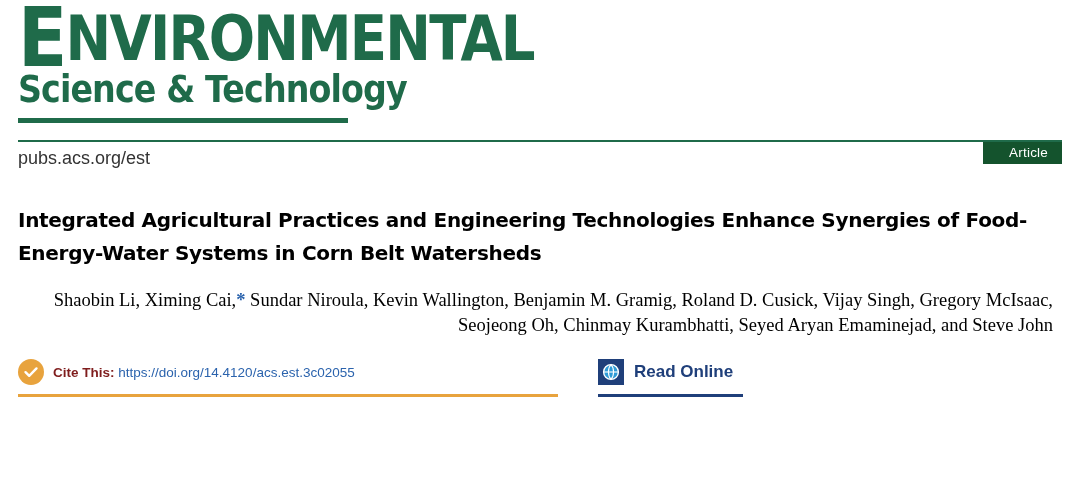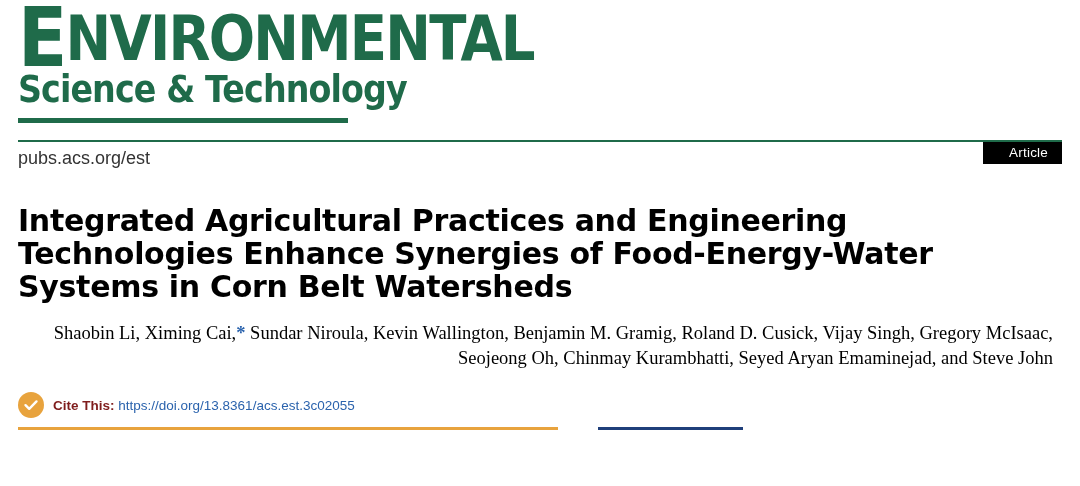--- a/index.html
+++ b/index.html
@@ -84,33 +84,33 @@
     font-size: 18px;
     color: #333333;
     position: absolute;
     left: 0;
     top: 2px;
   }
   .article-tag {
     position: absolute;
     right: 0;
     top: -4px;
-    background: #000000;
+    background: #14532d;
     color: #ffffff;
     font-family: "Liberation Sans", sans-serif;
     font-size: 13.5px;
     padding: 3px 14px 4px 26px;
     letter-spacing: 0.2px;
   }
 
   
   .title {
     font-family: "DejaVu Sans", sans-serif;
     font-weight: bold;
-    font-size: 30px;
+    font-size: 20px;
     line-height: 33px;
     letter-spacing: -0.3px;
     color: #000000;
     margin-top: 34px;
     max-width: 1010px;
   }
 
   
   .authors {
     font-family: "Liberation Serif", serif;
@@ -230,21 +230,31 @@
   <div class="authors"><span>Shaobin Li, Ximing Cai,</span><span class="star">*</span><span> Sundar Niroula, Kevin Wallington, Benjamin M. Gramig, Roland D. Cusick, Vijay Singh, Gregory McIsaac, Seojeong Oh, Chinmay Kurambhatti, Seyed Aryan Emaminejad, and Steve John</span></div>
 
   <div class="cite-row">
 
     <div class="cite-block">
       <span class="cite-badge">
         <svg width="16" height="16" viewBox="0 0 16 16" aria-hidden="true">
           <path d="M2.5 8.2 L6.2 11.8 L13.5 4.4" fill="none" stroke="#ffffff" stroke-width="2.4" stroke-linecap="round" stroke-linejoin="round"></path>
         </svg>
       </span>
-      <span class="cite-text"><span class="label">Cite This:</span> <span class="doi">https://doi.org/13.8361/acs.est.3c02055</span></span>
+      <span class="cite-text"><span class="label">Cite This:</span> <span class="doi">https://doi.org/14.4120/acs.est.3c02055</span></span>
     </div>
     <div class="cite-underline"></div>
 
+    <div class="read-block">
+      <span class="read-badge">
+        <svg width="20" height="20" viewBox="0 0 20 20" aria-hidden="true">
+          <circle cx="10" cy="10" r="7.4" fill="#2f9bd6" stroke="#ffffff" stroke-width="1.4"></circle>
+          <path d="M10 2.6 C6.6 6 6.6 14 10 17.4 C13.4 14 13.4 6 10 2.6 Z" fill="none" stroke="#ffffff" stroke-width="1.1"></path>
+          <path d="M2.9 10 H17.1" fill="none" stroke="#ffffff" stroke-width="1.1"></path>
+        </svg>
+      </span>
+      <span class="read-label">Read Online</span>
+    </div>
     <div class="read-underline"></div>
 
   </div>
 
 </div>
 
 </body></html>

